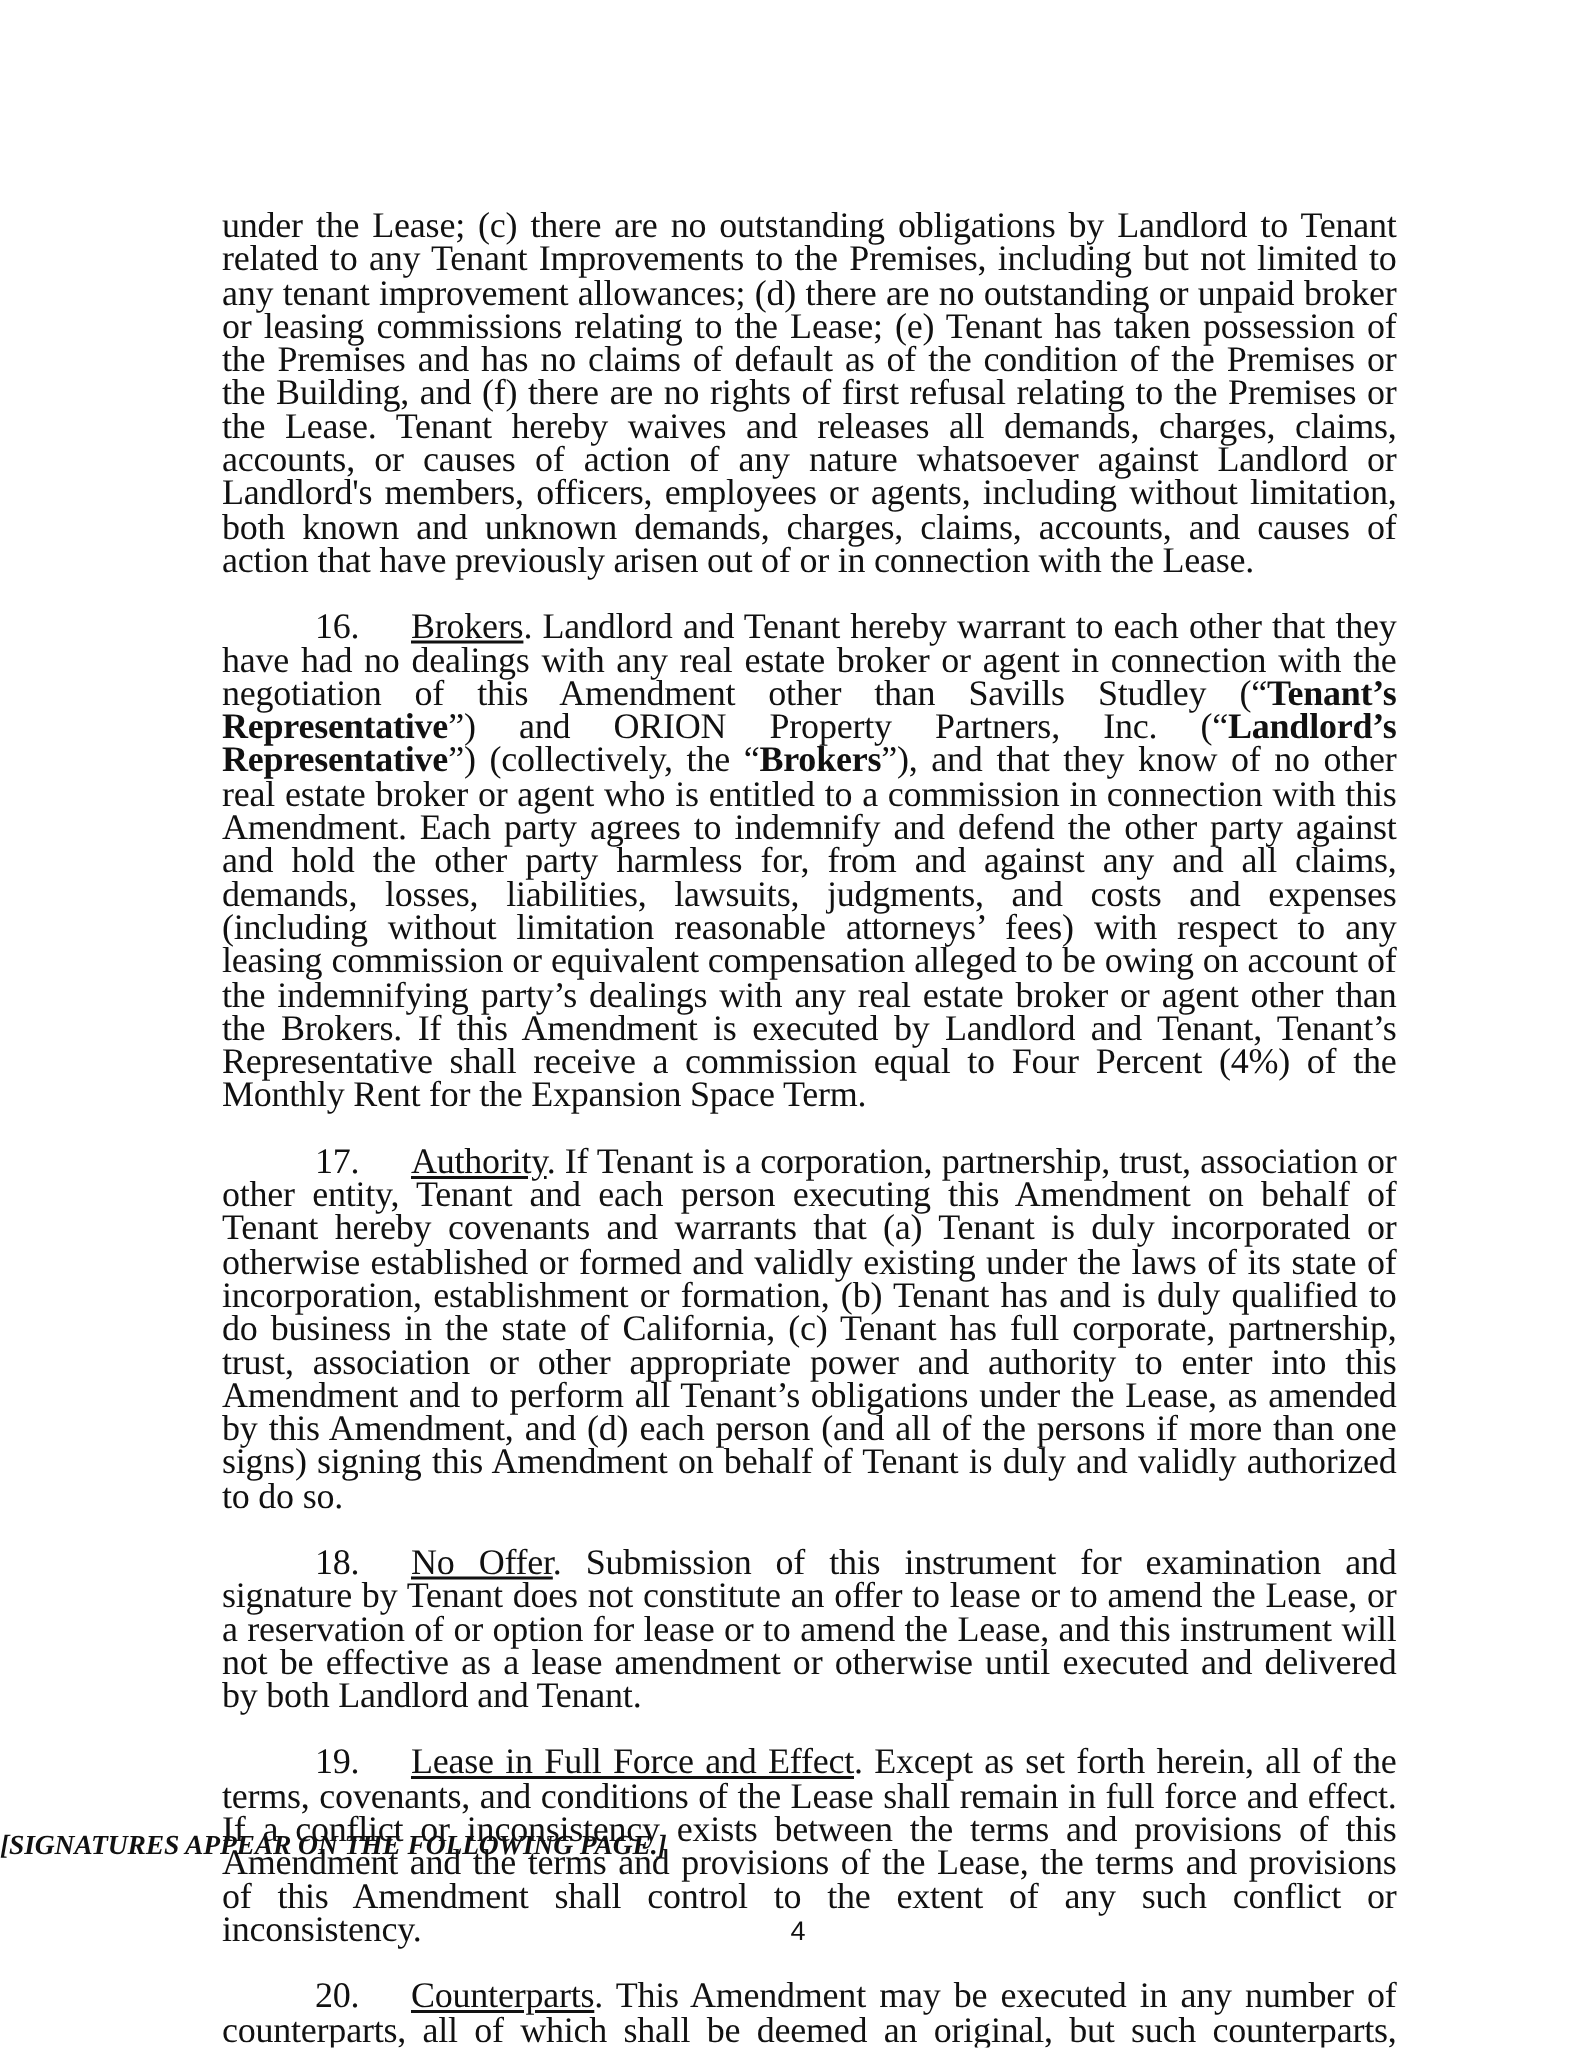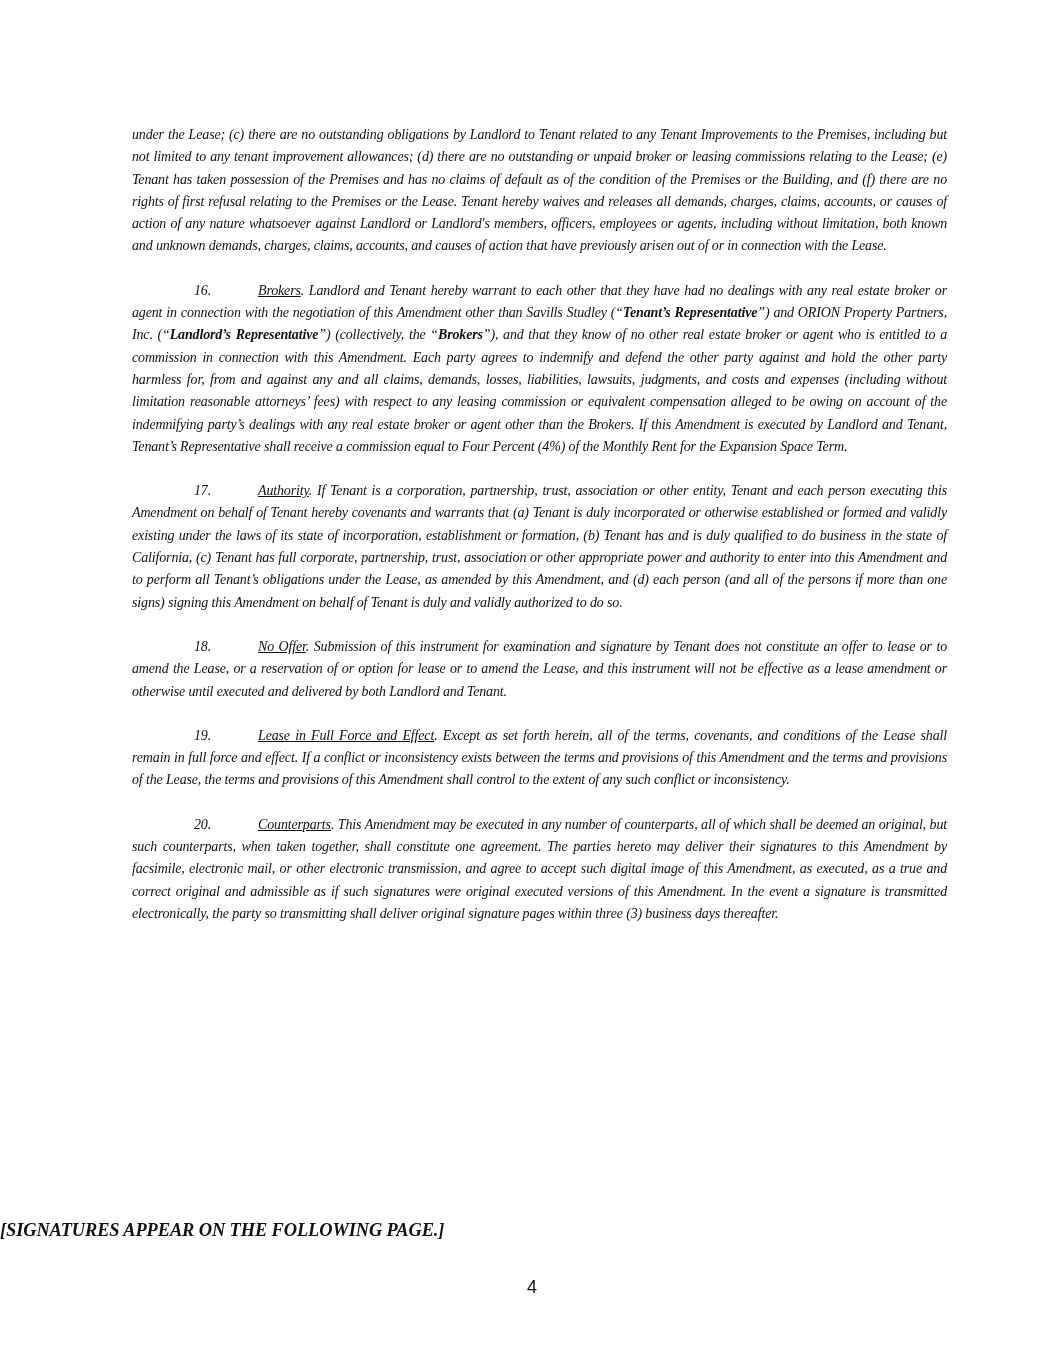--- a/index.html
+++ b/index.html
@@ -15,27 +15,26 @@
       font-family: "Liberation Serif", serif;
       color: #111111;
     }
     .page {
       position: absolute;
       left: 132px;
       top: 124px;
       width: 815px;
     }
     .para {
-      font-size: 14px;
+      font-size: 24px;
       line-height: 22.3px;
       text-align: justify;
-      margin: 0;
+      margin: 16px;
       letter-spacing: -0.15px;
       word-spacing: 0px;
-      font-style: italic;
     }
     .para + .para { margin-top: 22px; }
     .num {
       display: inline-block;
       width: 64px;
       padding-left: 62px;
     }
     .heading-u { text-decoration: underline; }
     b { font-weight: bold; }
     .footer-note {

